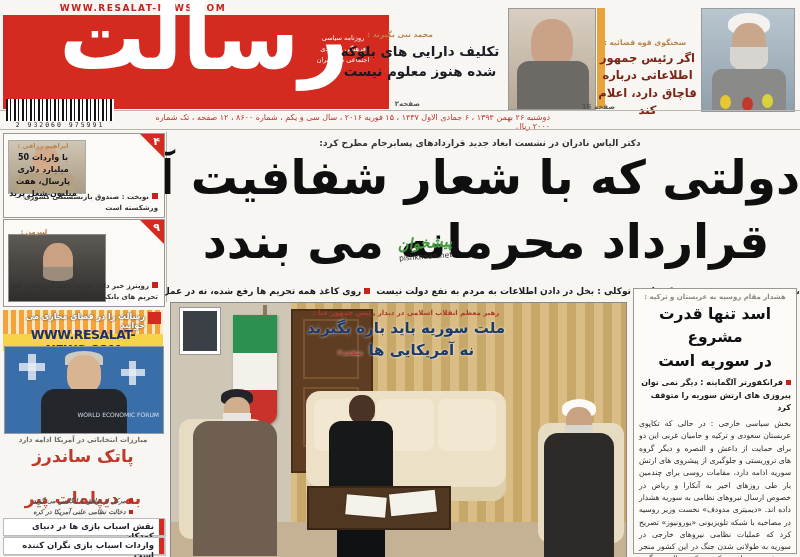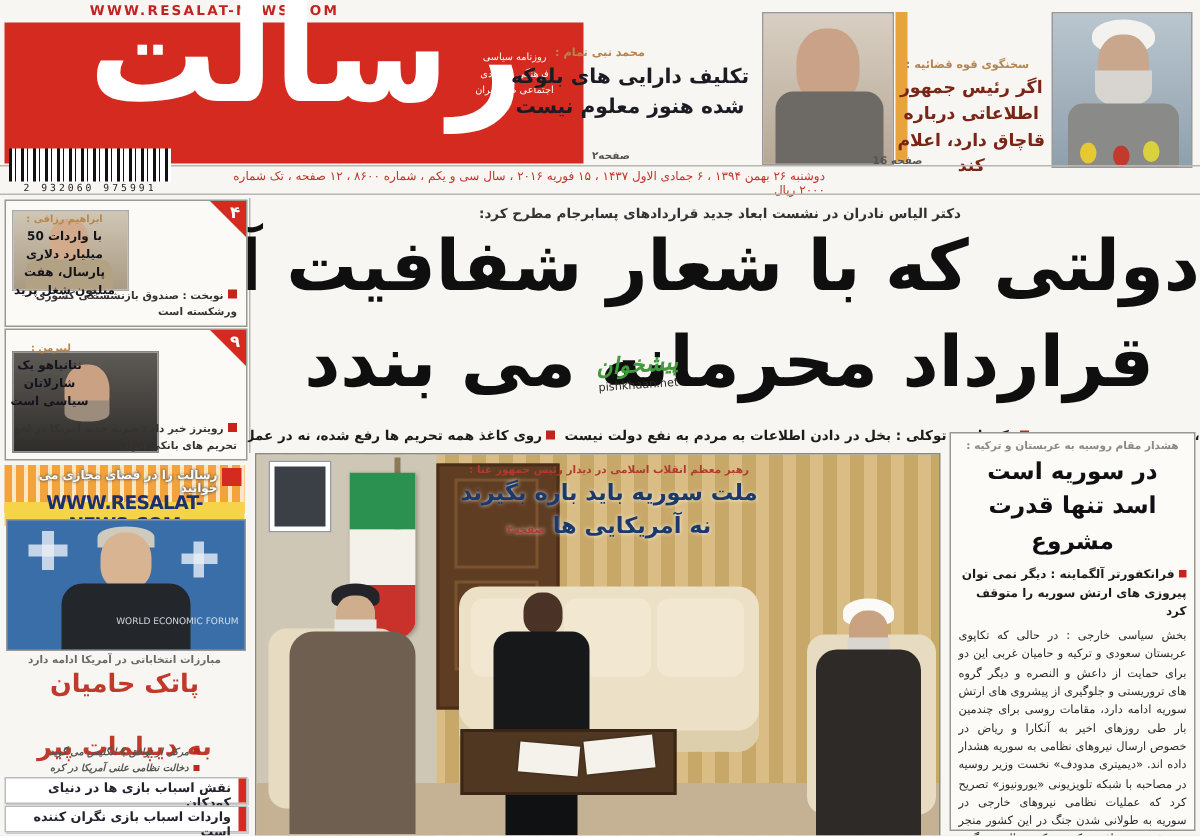--- a/index.html
+++ b/index.html
@@ -135,21 +135,21 @@
 <body>
 
 <div class="page">
 
   <div class="abs site-top">WWW.RESALAT-NEWS.COM</div>
   <div class="abs logo-block">
     <div class="logo-word">رسالت</div>
     <div class="logo-sub">روزنامه سیاسی فرهنگی اقتصادی اجتماعی صبح ایران</div>
   </div>
 
-  <div class="abs story-kicker mid-story-kicker">محمد نبی تمام :</div>
+  <div class="abs story-kicker mid-story-kicker">محمد نبی بگیرند :</div>
   <div class="abs mid-story-head">تکلیف دارایی های بلوکه شده هنوز معلوم نیست</div>
   <div class="abs mid-story-page">صفحه۲</div>
   <div class="abs photo-frame habibi-photo">
     <div class="head-shape habibi-head"></div>
     <div class="habibi-suit"></div>
   </div>
   <div class="abs orange-strip"></div>
 
   <div class="abs story-kicker right-story-kicker">سخنگوی قوه قضائیه :</div>
   <div class="abs right-story-head">اگر رئیس جمهور اطلاعاتی درباره قاچاق دارد، اعلام کند</div>
@@ -197,42 +197,41 @@
   </div>
 
   <div class="abs side-box box2">
     <div class="corner"></div>
     <div class="corner-num">۹</div>
     <div class="lieberman-photo">
       <div class="head-shape lieberman-head"></div>
       <div class="lieberman-beard"></div>
     </div>
     <div class="box-kicker box2-kicker">لیبرمن :</div>
-    <div class="box-head box2-head">نتانیاهو یک شارلاتان سیاسی است</div>
     <div class="box-bullet"><span class="red-sq"></span><span>رویترز خبر داد : ضربه جدید آمریکا در لغو تحریم های بانکی ایران</span></div>
   </div>
 
   <div class="abs promo-banner">
     <div class="promo-redbox"></div>
     <div class="promo-text">رسالت را در فضای مجازی می خوانید</div>
   </div>
   <div class="abs promo-site">WWW.RESALAT-NEWS.COM</div>
 
   <div class="abs photo-frame kissinger-photo">
     <div class="wef-cross" style="left:14px;top:16px;width:26px;height:8px;"></div>
     <div class="wef-cross" style="left:23px;top:7px;width:8px;height:26px;"></div>
     <div class="wef-cross" style="left:116px;top:22px;width:24px;height:7px;"></div>
     <div class="wef-cross" style="left:124px;top:14px;width:7px;height:24px;"></div>
     <div class="kissinger-hair"></div>
     <div class="head-shape kissinger-head"></div>
     <div class="kissinger-suit"></div>
     <div class="wef-text">WORLD ECONOMIC FORUM</div>
   </div>
   <div class="abs kiss-caption">مبارزات انتخاباتی در آمریکا ادامه دارد</div>
-  <div class="abs kiss-head kiss-head1">پاتک حامیان</div>
+  <div class="abs kiss-head kiss-head1">پاتک ساندرز</div>
   <div class="abs kiss-head kiss-head2">به دیپلمات پیر</div>
   <div class="abs kiss-bullets">
     <div><span class="red-sq" style="width:4px;height:4px;"></span><span>مرکل از توافق با انگلیس می گوید</span></div>
     <div><span class="red-sq" style="width:4px;height:4px;"></span><span>دخالت نظامی علنی آمریکا در کره</span></div>
   </div>
   <div class="abs bar bar1">
     <div class="bar-red"></div>
     <div class="bar-text">نقش اسباب بازی ها در دنیای کودکان</div>
   </div>
   <div class="abs bar bar2">
@@ -285,19 +284,19 @@
     <div class="table-top"></div>
     <div class="paper" style="right:190px;bottom:44px;width:46px;height:22px;"></div>
     <div class="paper" style="right:240px;bottom:42px;width:40px;height:20px;transform:rotate(5deg);"></div>
     <div class="photo-kicker">رهبر معظم انقلاب اسلامی در دیدار رئیس جمهور غنا :</div>
     <div class="photo-head photo-head1">ملت سوریه باید باره بگیرند</div>
     <div class="photo-head photo-head2"><span>نه آمریکایی ها</span> <span class="photo-page">صفحه۲</span></div>
   </div>
 
   <div class="abs syria-box">
     <div class="syria-kicker">هشدار مقام روسیه به عربستان و ترکیه :</div>
+    <div class="syria-head">اسد تنها قدرت مشروع</div>
     <div class="syria-head">در سوریه است</div>
-    <div class="syria-head">اسد تنها قدرت مشروع</div>
     <div class="syria-lead"><span class="red-sq" style="width:5px;height:5px;"></span><span>فرانکفورتر آلگماینه : دیگر نمی توان پیروزی های ارتش سوریه را متوقف کرد</span></div>
     <div class="syria-body">بخش سیاسی خارجی : در حالی که تکاپوی عربستان سعودی و ترکیه و حامیان غربی این دو برای حمایت از داعش و النصره و دیگر گروه های تروریستی و جلوگیری از پیشروی های ارتش سوریه ادامه دارد، مقامات روسی برای چندمین بار طی روزهای اخیر به آنکارا و ریاض در خصوص ارسال نیروهای نظامی به سوریه هشدار داده اند. «دیمیتری مدودف» نخست وزیر روسیه در مصاحبه با شبکه تلویزیونی «یورونیوز» تصریح کرد که عملیات نظامی نیروهای خارجی در سوریه به طولانی شدن جنگ در این کشور منجر می شود. وی افزود که مسکو مخالف هرگونه عملیات زمینی در سوریه است زیرا به طولانی شدن جنگ در سوریه منجر می شود. مدودف در این باره گفت : هیچ کس به شروع یک جنگ جدید علاقه ای ندارد و عملیات زمینی یک جنگ طولانی و تمام عیار را منجر می شود. نخست وزیر روسیه تأکید کرد که مسکو از بشار اسد حمایت می کند زیرا او تنها قدرت قانونی در سوریه است.</div>
   </div>
 
 </div>
 
 </body></html>

